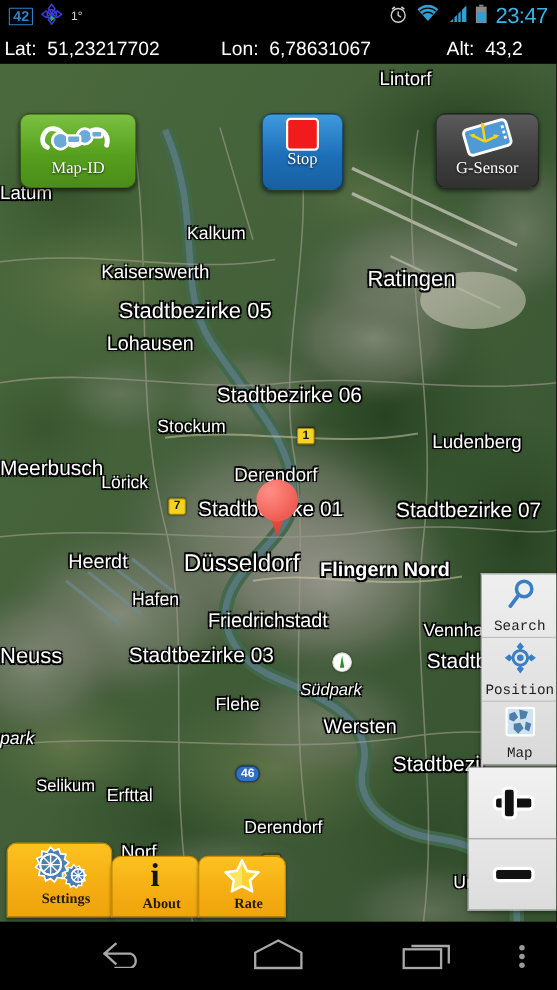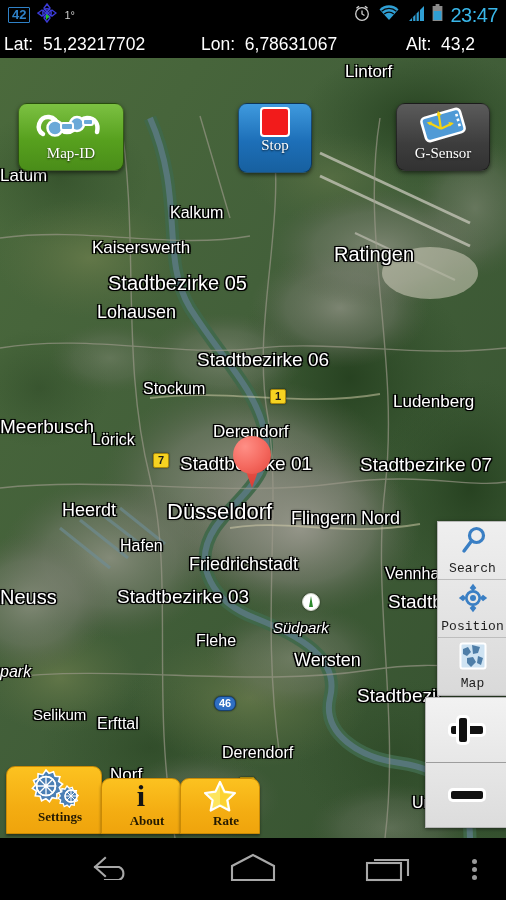--- a/index.html
+++ b/index.html
@@ -319,21 +319,21 @@
         <div class="maplabel" style="left: 197px; top: 291px; font-size: 19px;">Stadtbezirke 06</div>
         <div class="maplabel" style="left: 143px; top: 322px; font-size: 16px;">Stockum</div>
         <div class="maplabel" style="left: 393px; top: 334px; font-size: 17px;">Ludenberg</div>
         <div class="maplabel" style="left: 213px; top: 364px; font-size: 17px;">Derendorf</div>
         <div class="maplabel" style="left: 0px; top: 358px; font-size: 19px;">Meerbusch</div>
         <div class="maplabel" style="left: 92px; top: 373px; font-size: 16px;">Lörick</div>
         <div class="maplabel" style="left: 180px; top: 395px; font-size: 19px;">Stadtbezirke 01</div>
         <div class="maplabel" style="left: 360px; top: 396px; font-size: 19px;">Stadtbezirke 07</div>
         <div class="maplabel" style="left: 167px; top: 441px; font-size: 22px;">Düsseldorf</div>
         <div class="maplabel" style="left: 62px; top: 442px; font-size: 18px;">Heerdt</div>
-        <div class="maplabel" style="left: 291px; top: 450px; font-size: 18px;">Flingern Nord</div>
+        <div class="maplabel" style="left: 291px; top: 450px; font-size: 18px; font-weight: bold;">Flingern Nord</div>
         <div class="maplabel" style="left: 120px; top: 479px; font-size: 16px;">Hafen</div>
         <div class="maplabel" style="left: 189px; top: 496px; font-size: 18px;">Friedrichstadt</div>
         <div class="maplabel" style="left: 385px; top: 507px; font-size: 16px;">Vennhausen</div>
         <div class="maplabel" style="left: 0px; top: 528px; font-size: 20px;">Neuss</div>
         <div class="maplabel" style="left: 117px; top: 528px; font-size: 19px;">Stadtbezirke 03</div>
         <div class="maplabel" style="left: 388px; top: 533px; font-size: 19px;">Stadtb</div>
         <div class="maplabel" style="left: 273px; top: 561px; font-size: 15px; font-style: italic;">Südpark</div>
         <div class="maplabel" style="left: 196px; top: 574px; font-size: 16px;">Flehe</div>
         <div class="maplabel" style="left: 294px; top: 592px; font-size: 18px;">Wersten</div>
         <div class="maplabel" style="left: 0px; top: 605px; font-size: 16px; font-style: italic;">park</div>

